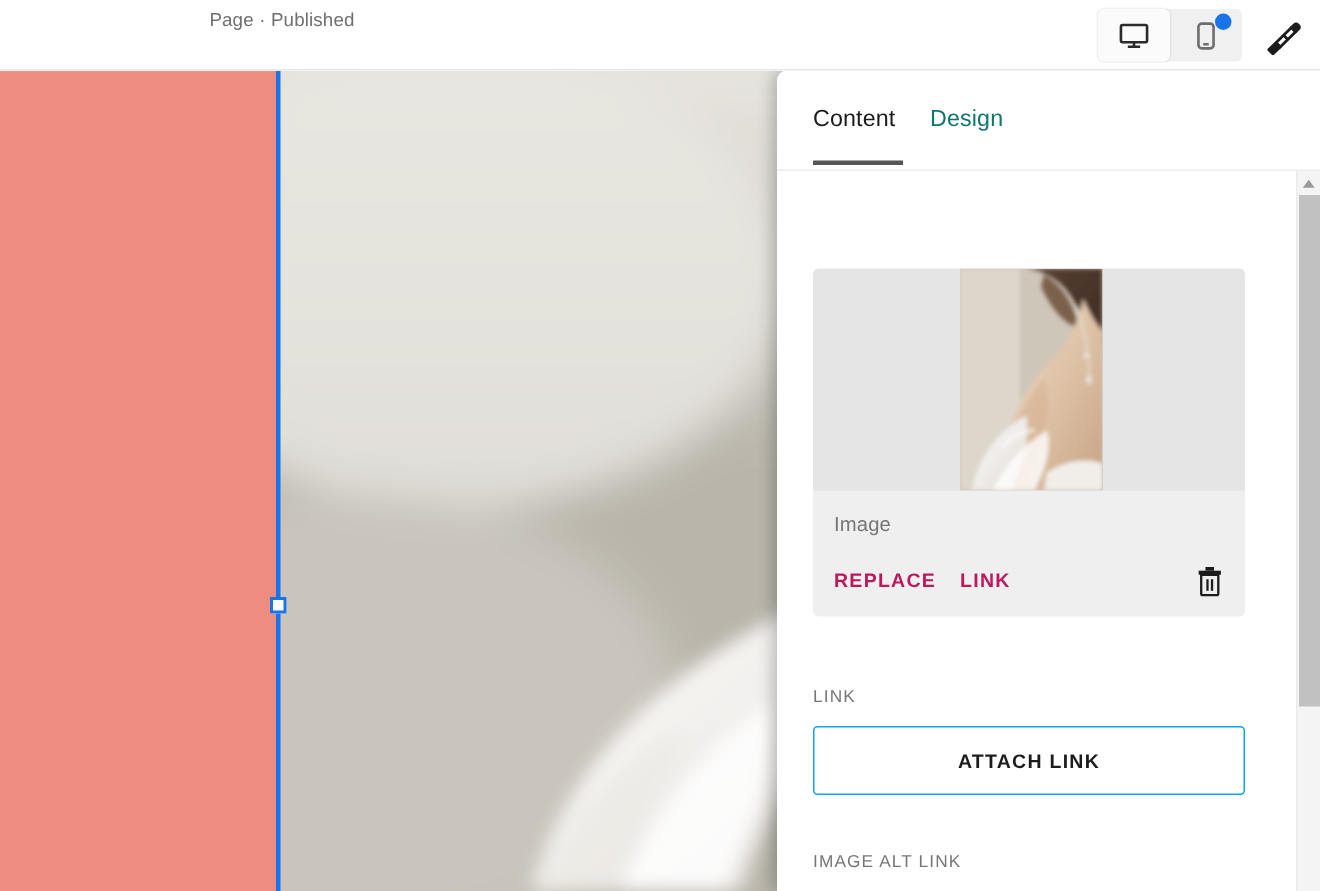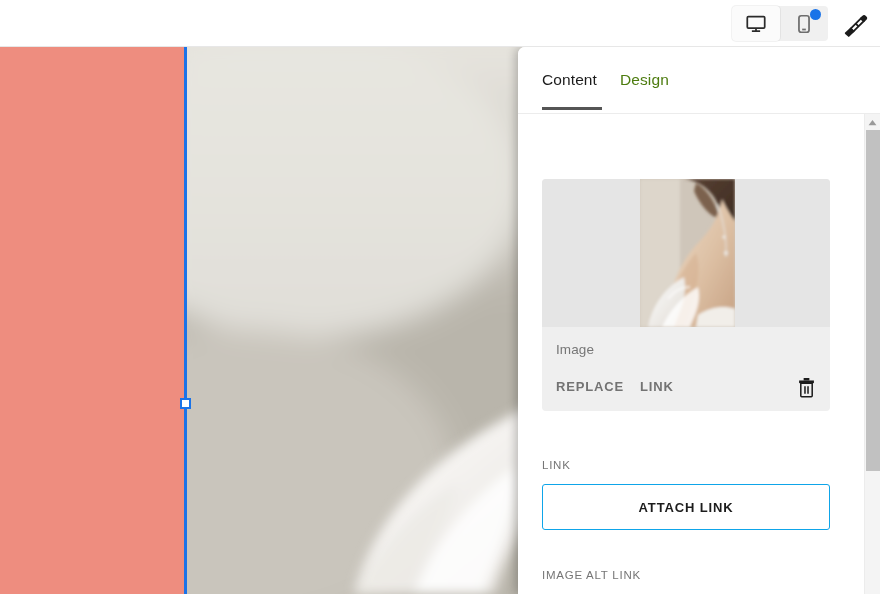--- a/index.html
+++ b/index.html
@@ -113,21 +113,21 @@
   .tabs {
     position: absolute; left: 0; top: 0; width: 362px; height: 67px;
     border-bottom: 1px solid #ececec;
     background: #fff;
   }
   .tab {
     position: absolute; top: 24px;
     font-size: 15.5px; cursor: pointer; letter-spacing: .1px;
   }
   .tab.content { left: 24px; color: #1c1c1c; font-weight: normal; }
-  .tab.design  { left: 102px; color: #4d7c0f; }
+  .tab.design  { left: 102px; color: #0f766e; }
   .tab-underline {
     position: absolute; left: 24px; top: 60px;
     width: 60px; height: 3px; background: #555555;
   }
 
   .panel-body {
     position: absolute; left: 0; top: 67px;
     width: 345px; height: 480px;
     overflow: hidden;
     background: #fff;
@@ -153,21 +153,21 @@
   .thumb-svg { position:absolute; left:0; top:0; width:95px; height:148px; display:block; }
   .img-card-label {
     position: absolute; left: 14px; top: 163px;
     font-size: 13.5px; color: #767676; letter-spacing: .1px;
   }
   .img-card-actions {
     position: absolute; left: 14px; top: 200px;
     display: flex; align-items: center; gap: 16px;
   }
   .act-btn {
-    font-size: 13px; font-weight: bold; color: #737373;
+    font-size: 13px; font-weight: bold; color: #be185d;
     letter-spacing: .85px; cursor: pointer;
   }
   .trash-btn {
     position: absolute; right: 12px; top: 196px;
     width: 24px; height: 24px; cursor: pointer;
     display: flex; align-items: center; justify-content: center;
   }
 
   
   .sec-label {
@@ -220,20 +220,21 @@
   svg { display: block; }
 </style>
 </head>
 <body>
 
 <div id="app">
 
   <div class="topbar">
 
     <div class="page-title-wrap">
+      <div class="page-sub">Page · Published</div>
     </div>
 
     <div class="view-toggle">
       <div class="vt-btn active">
         <span>
           <svg width="22" height="22" viewBox="0 0 24 24" fill="none" stroke="#2b2b2b" stroke-width="1.9">
             <rect x="2.5" y="4" width="19" height="12.5" rx="1.2"></rect>
             <line x1="12" y1="16.5" x2="12" y2="19.5"></line>
             <line x1="7.5" y1="19.8" x2="16.5" y2="19.8"></line>
           </svg>

